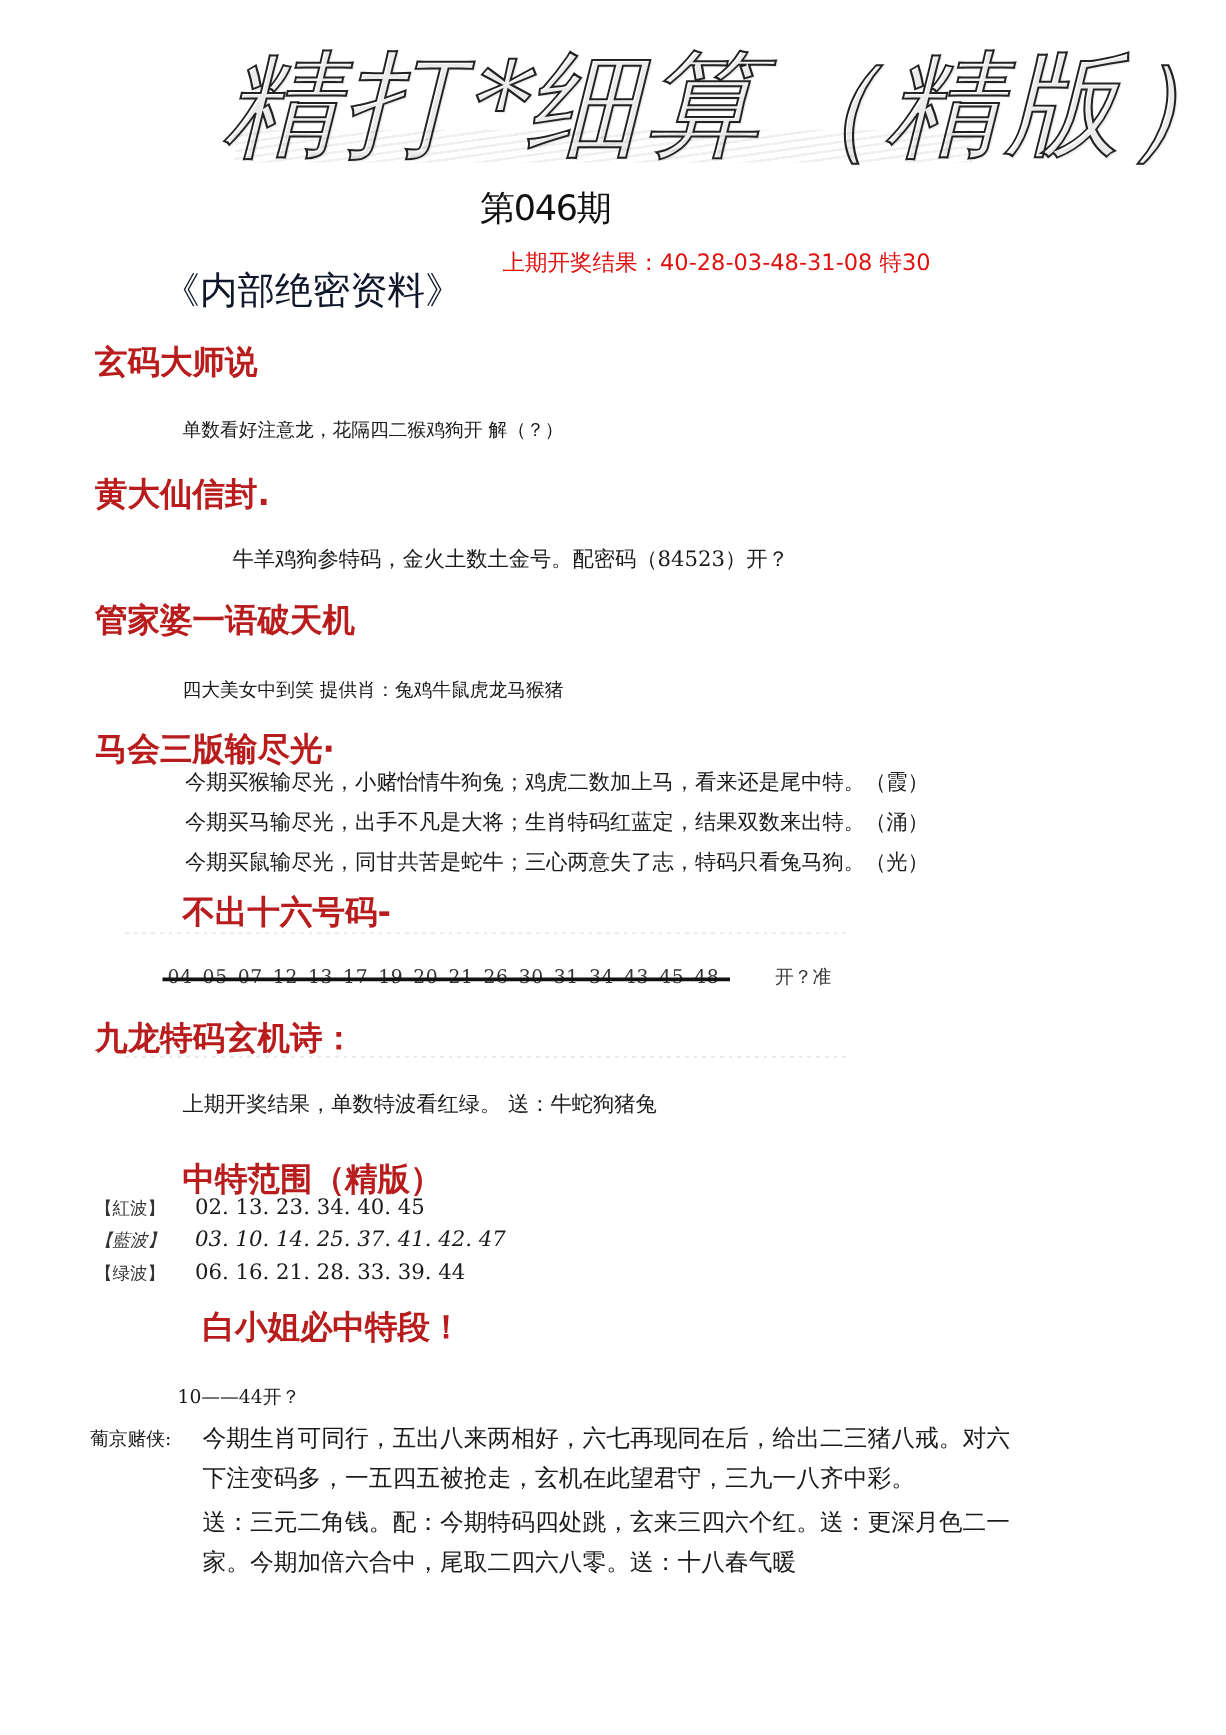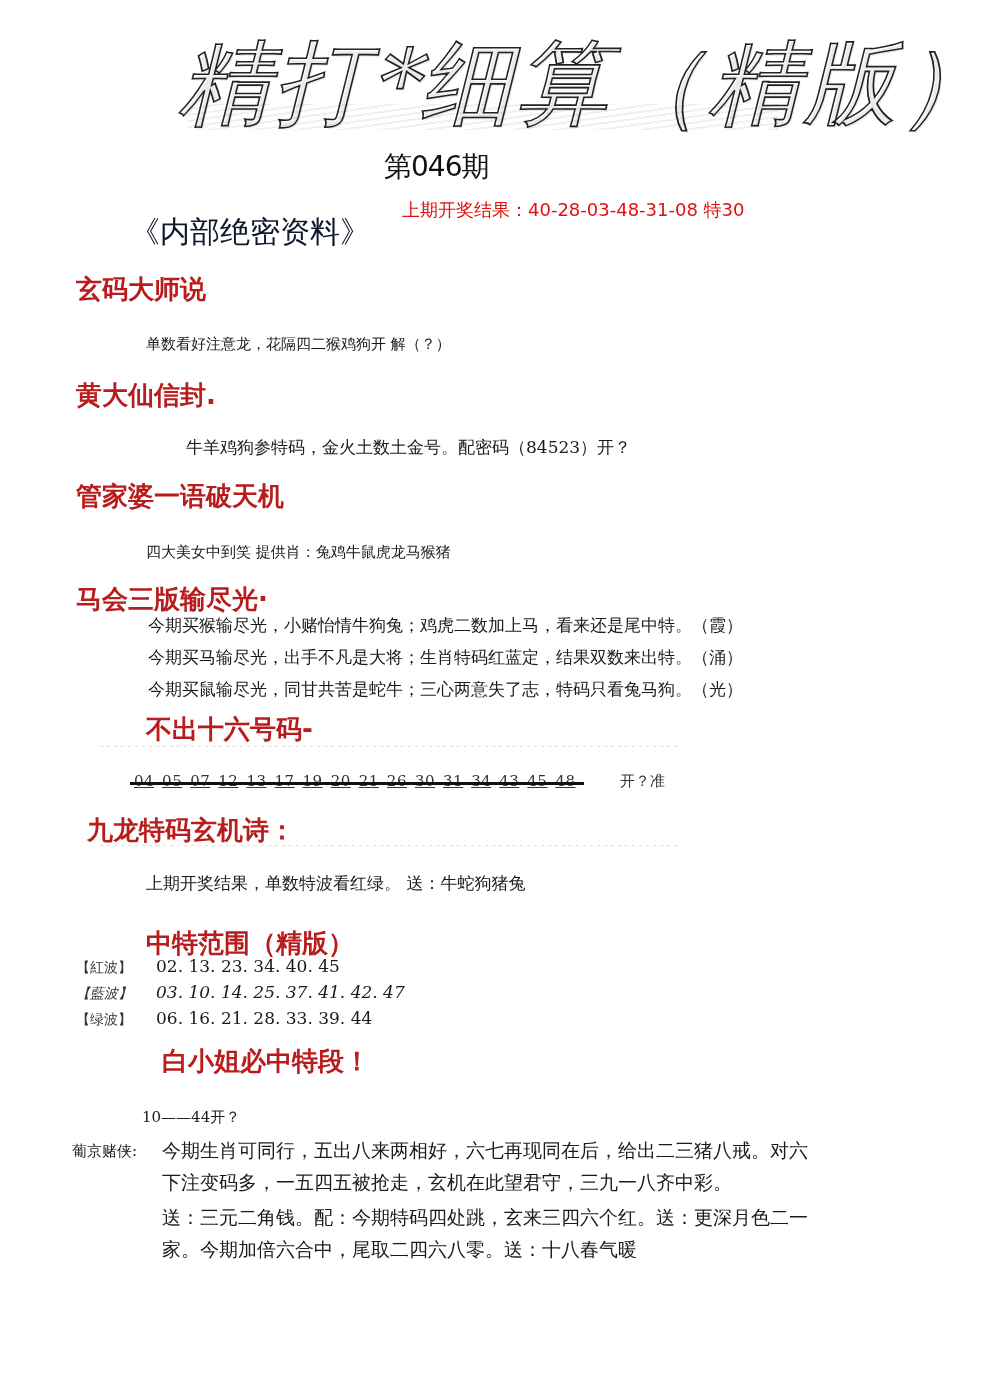--- a/index.html
+++ b/index.html
@@ -88,21 +88,21 @@
     left: 134px; top: 772px;
     font-family: "DejaVu Serif", serif;
     font-size: 15px;
     color: #333;
   }
   .strike-nums {
     position: relative;
     display: inline-block;
     letter-spacing: 0.5px;
   }
-  .strike-nums span { margin-right: 8px; text-decoration: underline; }
+  .strike-nums span { margin-right: 8px; }
   .strike-nums::after {
     content: "";
     position: absolute;
     left: -4px; right: 0px;
     top: 10px;
     height: 3px;
     background: #111;
   }
   .strike-suffix {
     position: absolute;
@@ -160,21 +160,21 @@
 <div class="abs sec-head" style="left:146px; top:712px;">不出十六号码-</div>
 <div class="faint-line" style="left:100px; top:746px; width:580px;"></div>
 
 <div class="abs strike-wrap">
   <div class="strike-nums">
     <span>04</span><span>05</span><span>07</span><span>12</span><span>13</span><span>17</span><span>19</span><span>20</span><span>21</span><span>26</span><span>30</span><span>31</span><span>34</span><span>43</span><span>45</span><span>48</span>
   </div>
   <span class="strike-suffix">开？准</span>
 </div>
 
-<div class="abs sec-head" style="left:76px; top:813px;margin-left:11px;">九龙特码玄机诗：</div>
+<div class="abs sec-head" style="left:76px; top:813px;">九龙特码玄机诗：</div>
 <div class="faint-line" style="left:100px; top:845px; width:580px;"></div>
 <div class="abs body-line" style="left:146px; top:872px;">上期开奖结果，单数特波看红绿。 送：牛蛇狗猪兔</div>
 
 <div class="abs sec-head" style="left:146px; top:914px;margin-top:12px;">中特范围（精版）</div>
 
 <div class="abs wave-row" style="left:76px; top:956px;">
   <span class="wave-label">【紅波】</span><span>02. 13. 23. 34. 40. 45</span>
 </div>
 <div class="abs wave-row" style="left:76px; top:982px;font-style:italic;">
   <span class="wave-label">【藍波】</span><span>03. 10. 14. 25. 37. 41. 42. 47</span>

